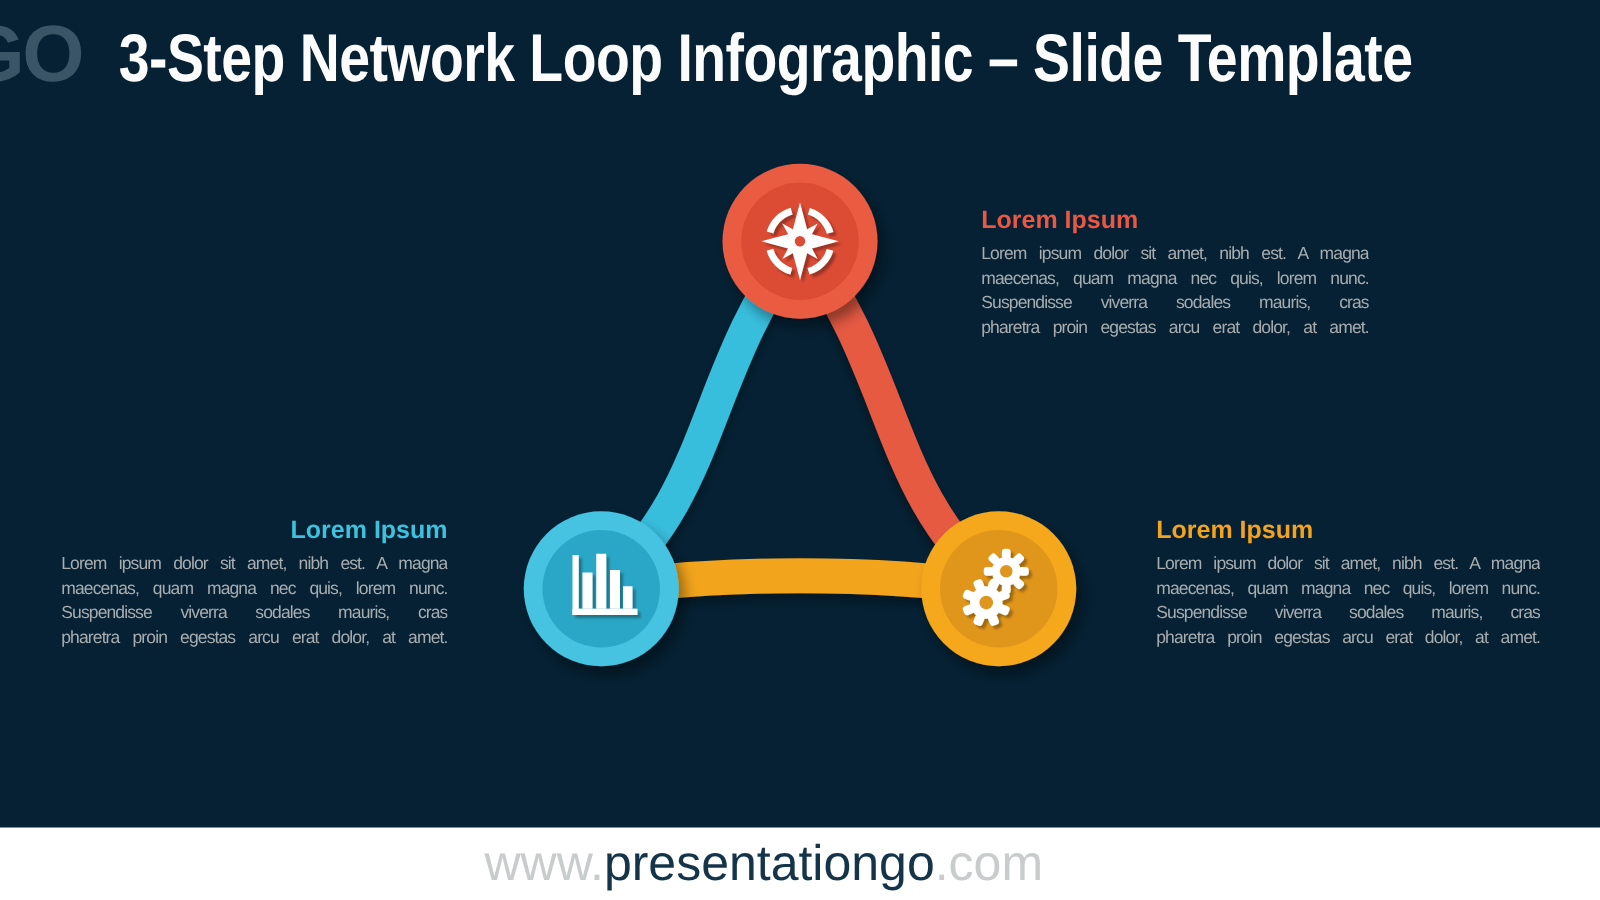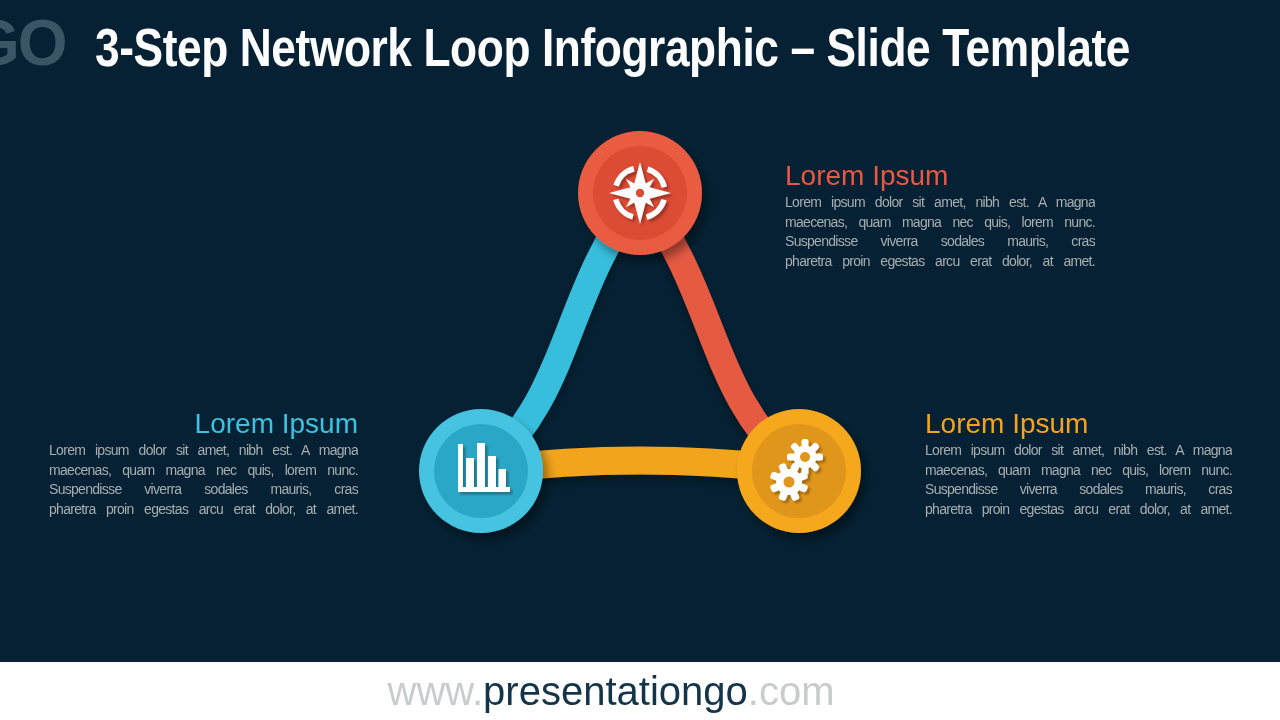--- a/index.html
+++ b/index.html
@@ -18,21 +18,21 @@
   .title{
     position:absolute;left:95px;top:16px;
     font-size:54px;font-weight:bold;color:#fcfcfc;
     white-space:nowrap;letter-spacing:-0.5px;
     transform:scaleX(.82);transform-origin:left center;
   }
   
   .diagram{position:absolute;left:0;top:0;width:1280px;height:720px;}
   
   .step{position:absolute;}
-  .step-heading{font-size:28px;font-weight:normal;line-height:34px;}
+  .step-heading{font-size:20px;font-weight:bold;line-height:34px;}
   .step-heading.red{color:#ea5743;}
   .step-heading.cyan{color:#3cc2df;text-align:right;}
   .step-heading.yellow{color:#f2a31f;}
   .step-body{}
   .body-line{
     font-size:14px;line-height:19.5px;color:#a8adb0;
     letter-spacing:-0.7px;white-space:nowrap;
     text-align:justify;text-align-last:justify;
     overflow:hidden;
   }

